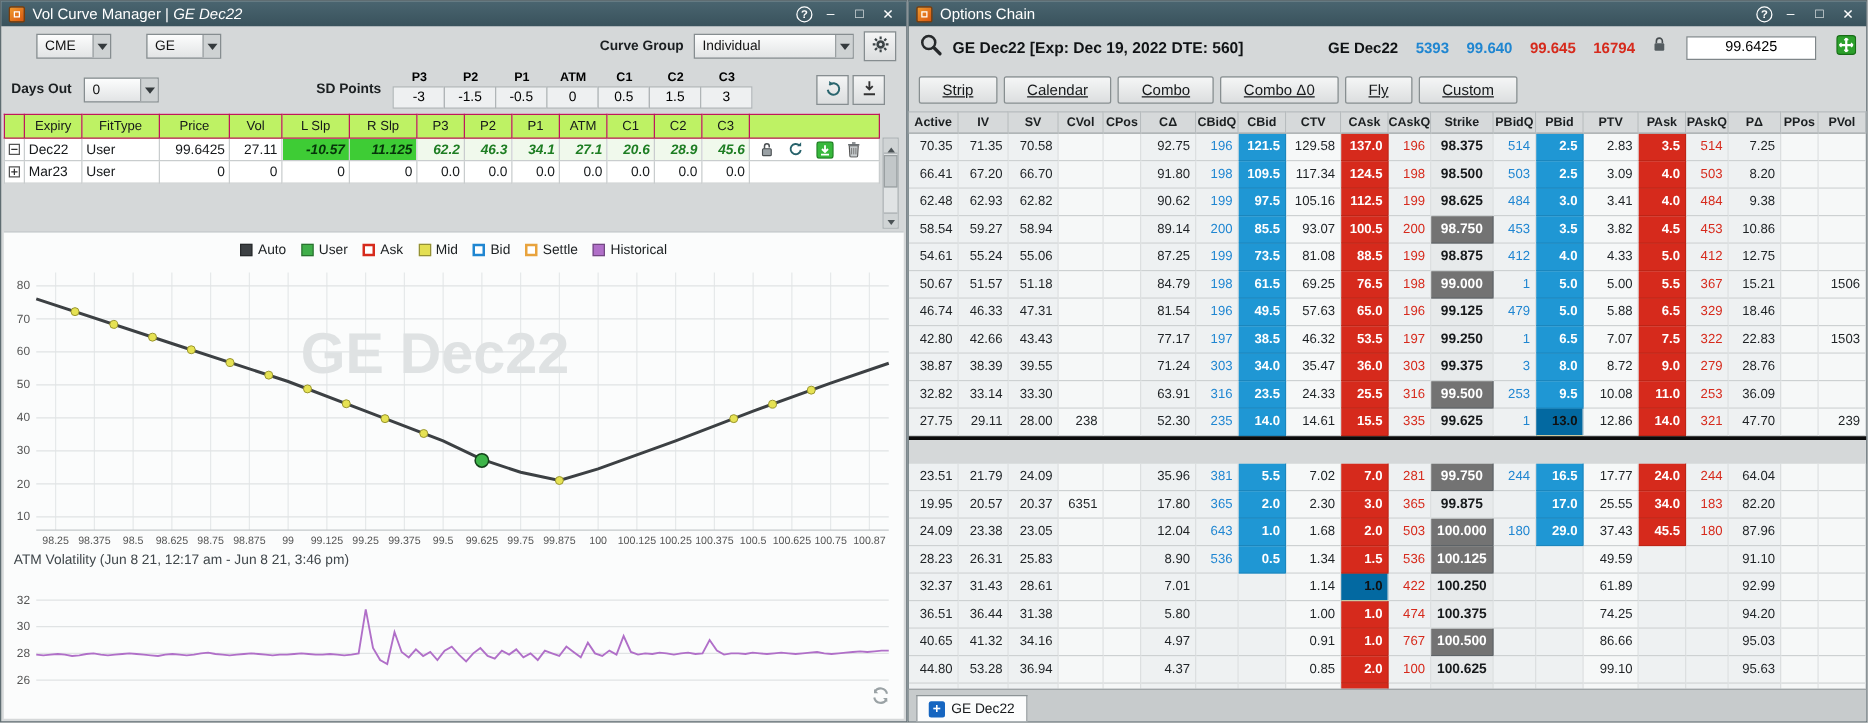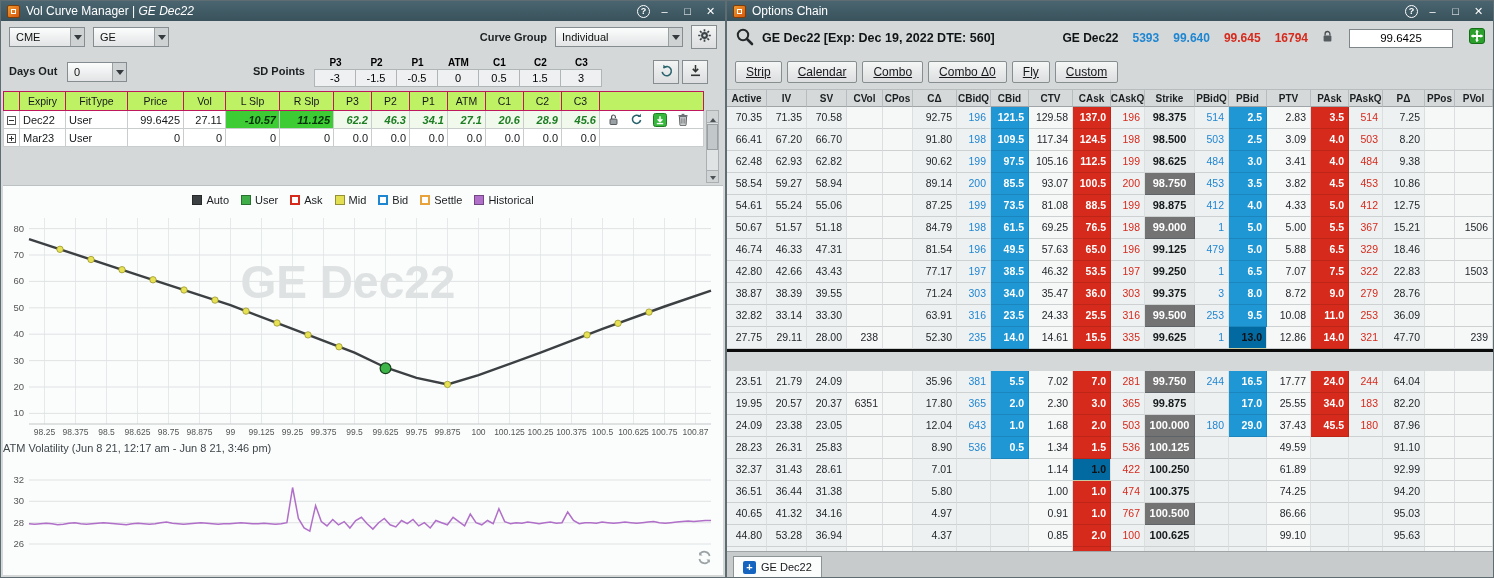--- a/index.html
+++ b/index.html
@@ -18,21 +18,21 @@
   .tb-btn{width:17px;height:15px;display:flex;align-items:center;justify-content:center;font-size:11px;color:#fff;}
   .qmark{width:13px;height:13px;border:1px solid #fff;border-radius:50%;font-size:9px;font-weight:bold;}
 
   
   .tb1{position:absolute;top:20px;left:0;right:0;height:32px;display:flex;align-items:center;padding:0 8px;gap:8px;}
   .lbl{font-size:11px;font-weight:bold;color:#1b1f21;white-space:nowrap;}
   .sel{display:flex;align-items:center;background:linear-gradient(#fcfdfd,#e2e4e5);border:1px solid #868d90;height:20px;font-size:11px;color:#111;}
   .sel .txt{padding:0 6px;flex:1;white-space:nowrap;}
   .sel .arr{width:14px;align-self:stretch;border-left:1px solid #9aa0a2;background:#ced2d3;display:flex;align-items:center;justify-content:center;}
   .sel .arr::after{content:"";border:4px solid transparent;border-top:5px solid #343a3d;margin-top:4px;}
-  .w66{width:76px;} .w128{width:128px;} .w60{width:60px;}
+  .w66{width:60px;margin-left:20px;} .w128{width:128px;} .w60{width:60px;}
   .icon-btn{width:26px;height:24px;background:linear-gradient(#f4f5f5,#dcdedf);border:1px solid #868d90;display:flex;align-items:center;justify-content:center;padding:0;}
   .tb2{position:absolute;top:52px;left:0;right:0;height:38px;}
   .tb2 .days-lbl{position:absolute;left:8px;top:12px;}
   .tb2 .days-sel{position:absolute;left:66px;top:9px;}
   .tb2 .sd-lbl{position:absolute;left:252px;top:12px;}
   #sd-grid{position:absolute;left:314px;top:3px;display:grid;grid-template-columns:repeat(7,41px);}
   .sd-h{height:13px;font-size:10px;font-weight:bold;text-align:center;line-height:13px;}
   .sd-v{height:18px;border:1px solid #b0b5b7;margin-left:-1px;background:#eef0f1;font-size:11px;text-align:center;line-height:16px;}
   .tb2 .btn1{position:absolute;left:652px;top:7px;}
   .tb2 .btn2{position:absolute;left:681px;top:7px;}
@@ -58,33 +58,33 @@
   .sb-btn.down::after{content:"";position:absolute;left:3px;top:5px;border:3px solid transparent;border-top:4px solid #4c5356;}
   .sb-thumb{height:26px;background:#c2c7c9;border:1px solid #9aa0a2;margin:1px 0;}
   .sb-fill{flex:1;}
 
   
   .charts-panel{position:absolute;top:184px;left:2px;right:2px;bottom:2px;background:#fbfcfc;border-top:1px solid #bcc1c3;}
   #legend{display:flex;justify-content:center;align-items:center;gap:12px;height:16px;margin-top:6px;font-size:11px;color:#1b1f21;}
   .leg-item{display:flex;align-items:center;gap:4px;text-align:center;}
   .leg-box{width:10px;height:10px;display:inline-block;}
   #smile-wrap{margin-top:6px;height:226px;}
-  .atm-title{margin-top:2px;height:16px;font-size:11px;color:#3f464a;}
+  .atm-title{margin-top:2px;height:16px;font-size:11px;color:#3f464a;padding-left:8px;}
   #atm-wrap{height:108px;}
   .refresh-corner{position:absolute;right:10px;bottom:5px;}
 
   
   .oc-head{position:absolute;top:20px;left:0;right:0;height:34px;display:flex;align-items:center;padding:0 8px;gap:8px;}
   .oc-inst{font-size:12.5px;font-weight:bold;color:#101315;white-space:nowrap;}
   .sym{font-size:12px;color:#101315;white-space:nowrap;}
   .stat{font-size:12px;font-weight:bold;margin-left:6px;white-space:nowrap;}
   .blue{color:#1f86d1;} .red{color:#d62a1c;}
   .price-input{width:104px;height:19px;border:1px solid #7f8689;background:#fff;font-family:"Liberation Sans",sans-serif;font-size:11.5px;text-align:center;margin-left:8px;}
   .oc-tabs{position:absolute;top:54px;left:0;right:0;height:34px;display:flex;align-items:center;gap:5px;padding:0 8px;}
-  .tab-btn{background:linear-gradient(#f5f6f6,#dcdedf);border:1px solid #878e90;padding:3px 10px;font-size:12px;color:#16191b;font-family:"Liberation Sans",sans-serif;text-decoration:underline;border-radius:2px;}
+  .tab-btn{background:linear-gradient(#f5f6f6,#dcdedf);border:1px solid #878e90;padding:3px 18px;font-size:12px;color:#16191b;font-family:"Liberation Sans",sans-serif;text-decoration:underline;border-radius:2px;}
   .chain-grid{position:absolute;left:0;display:grid;}
   #chain-head{top:88px;height:18px;}
   #chain{top:106px;bottom:26px;overflow:hidden;grid-auto-rows:22px;align-content:start;}
   .hcell{background:#d6d9da;border-right:1px solid #b7bcbe;border-bottom:1px solid #9fa5a7;border-top:1px solid #b7bcbe;font-weight:bold;font-size:10px;color:#1b1f21;display:flex;align-items:center;justify-content:center;height:18px;overflow:hidden;}
   .cell{height:22px;line-height:21px;border-right:1px solid #dcdfe0;border-bottom:1px solid #cdd1d2;padding:0 4px;text-align:right;background:#eef1f2;color:#1e2225;font-size:10.5px;overflow:hidden;white-space:nowrap;}
   .cell.lt{background:#f6f8f8;}
   .cell.bluet{color:#1f86d1;}
   .cell.redt{color:#d62a1c;}
   .cell.bluechip{background:#1f97d4;color:#fff;font-weight:bold;border-right-color:#1b86bd;border-bottom-color:#1b86bd;}
   .cell.redchip{background:#d62a1c;color:#fff;font-weight:bold;border-right-color:#bd2516;border-bottom-color:#bd2516;}

